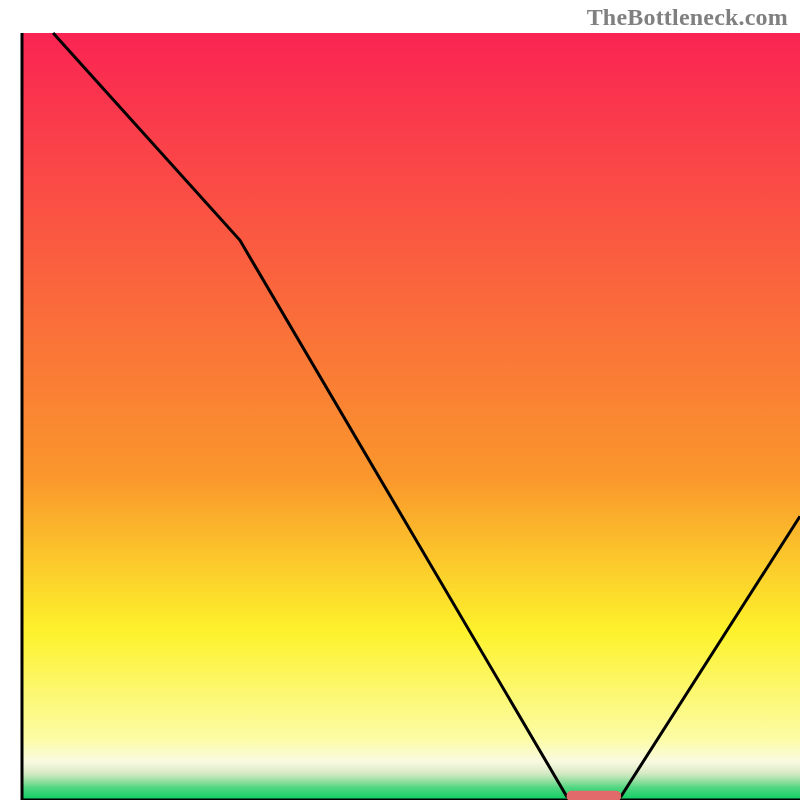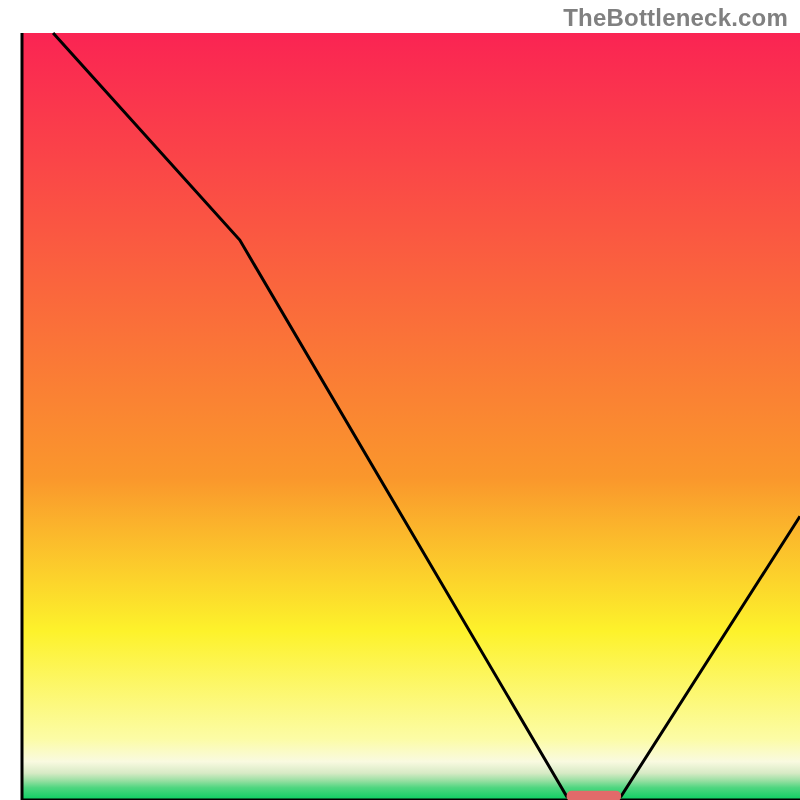--- a/index.html
+++ b/index.html
@@ -8,20 +8,21 @@
     width: 800px;
     height: 800px;
     background: #ffffff;
     font-family: Arial, Helvetica, sans-serif;
     overflow: hidden;
   }
   .wrap {
     position: relative;
     width: 800px;
     height: 800px;
+    font-family: Liberation Serif, serif;
   }
   .watermark {
     position: absolute;
     top: 4px;
     right: 12px;
     font-size: 24px;
     font-weight: bold;
     color: #808080;
     letter-spacing: 0.2px;
     z-index: 10;

